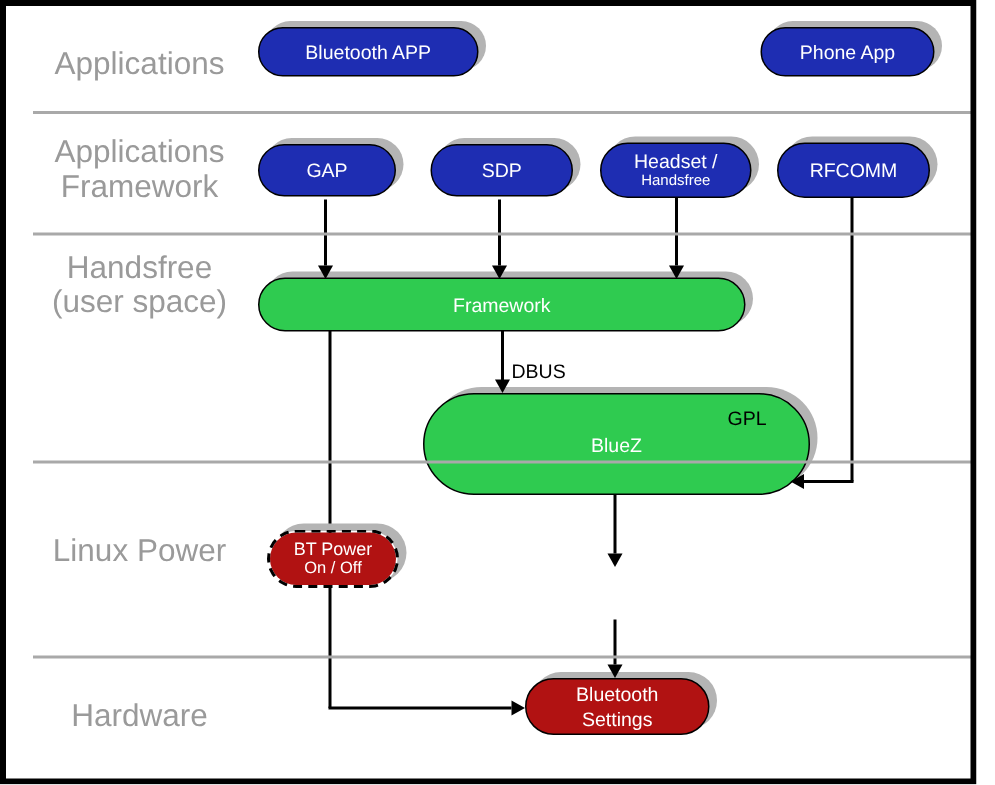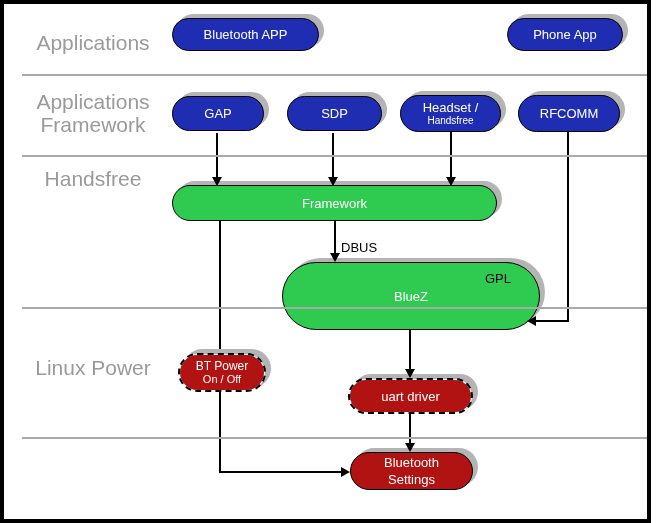--- a/index.html
+++ b/index.html
@@ -53,23 +53,27 @@
 
   <div class="layer-label" style="top:31px">
     <div>Applications</div>
   </div>
   <div class="layer-label" style="top:90px">
     <div>Applications</div>
     <div>Framework</div>
   </div>
   <div class="layer-label" style="top:167px">
     <div>Handsfree</div>
+    <div>(user space)</div>
   </div>
   <div class="layer-label" style="top:356px">
     <div>Linux Power</div>
+  </div>
+  <div class="layer-label" style="top:466px">
+    <div>Hardware</div>
   </div>
 
   <div class="vline" style="left:216px;top:133px;height:44px"></div>
   <div class="ah ah-down" style="left:212px;top:177px"></div>
 
   <div class="vline" style="left:332px;top:133px;height:44px"></div>
   <div class="ah ah-down" style="left:328px;top:177px"></div>
 
   <div class="vline" style="left:450px;top:131px;height:46px"></div>
   <div class="ah ah-down" style="left:446px;top:177px"></div>
@@ -118,23 +122,20 @@
   </div>
   <div class="pill green" style="left:282px;top:262px;width:258px;height:68px">
     <span>BlueZ</span>
     <span class="gpl-tag">GPL</span>
   </div>
 
   <div class="pill red dashed" style="left:178px;top:353px;width:88px;height:39px">
     <span class="sub2" style="font-size:12px">BT Power</span>
     <span class="sub2">On / Off</span>
   </div>
-  <div class="pill red dashed" style="left:348px;top:378px;width:125px;height:36px">
-    <span>uart driver</span>
-  </div>
 
   <div class="pill red" style="left:350px;top:452px;width:123px;height:38px;line-height:17px">
     <span>Bluetooth</span>
     <span>Settings</span>
   </div>
 
   <div class="frame"></div>
 </div>
 
 </body></html>

